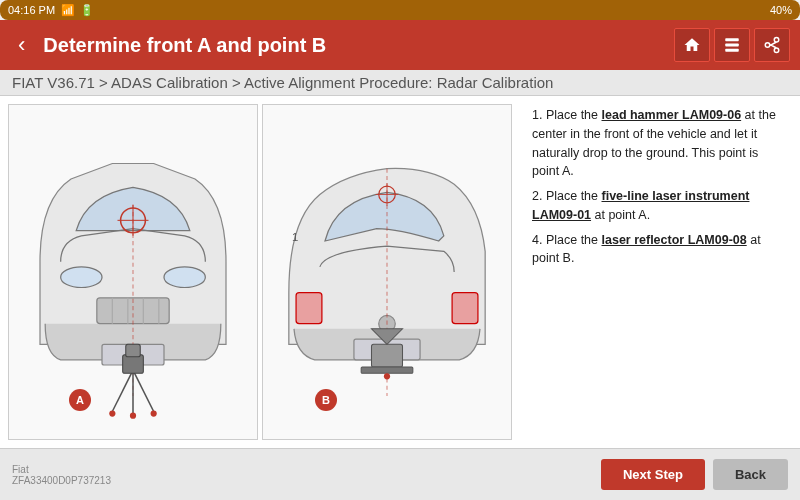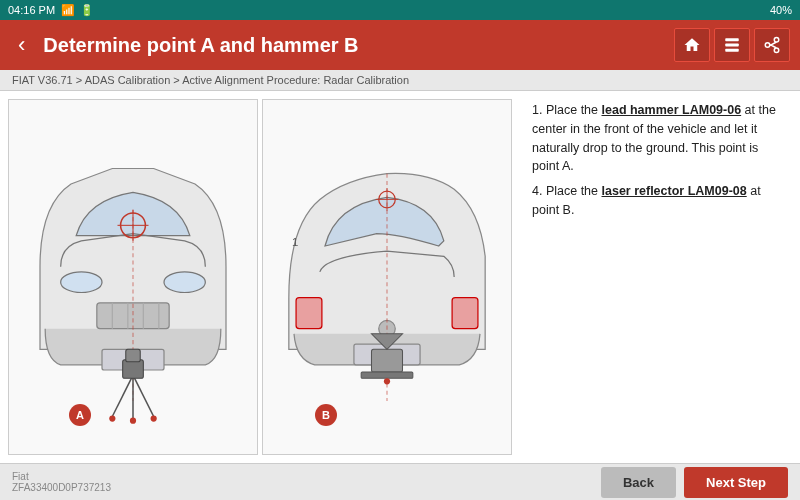--- a/index.html
+++ b/index.html
@@ -1,27 +1,28 @@
 <!DOCTYPE html>
 <html><head>
   <meta charset="utf-8">
   <style>
     * { margin: 0; padding: 0; box-sizing: border-box; }
     body { width: 800px; height: 500px; overflow: hidden; font-family: Arial, sans-serif; background: #f0f0f0; display: flex; flex-direction: column; }
 
     
     .status-bar {
-      background: #0f766e;
+      background: #a16207;
       color: white;
       font-size: 11px;
       padding: 2px 8px;
       display: flex;
       justify-content: space-between;
       align-items: center;
       height: 20px;
+      border-radius: 8px;
     }
     .status-left { display: flex; align-items: center; gap: 6px; }
     .status-right { display: flex; align-items: center; gap: 4px; }
 
     
     .header {
       background: #c0392b;
       color: white;
       display: flex;
       align-items: center;
@@ -58,21 +59,21 @@
       justify-content: center;
       cursor: pointer;
       font-size: 16px;
       border-radius: 2px;
     }
 
     
     .breadcrumb {
       background: #e8e8e8;
       padding: 4px 12px;
-      font-size: 11px;
+      font-size: 15px;
       color: #555;
       border-bottom: 1px solid #ccc;
     }
 
     
     .main-content {
       display: flex;
       flex: 1;
       overflow: hidden;
       background: white;
@@ -116,21 +117,21 @@
     }
 
     
     .footer {
       background: #e8e8e8;
       border-top: 1px solid #ccc;
       display: flex;
       justify-content: space-between;
       align-items: center;
       padding: 6px 12px;
-      height: 37px;
+      height: 52px;
     }
     .footer-info { font-size: 10px; color: #888; }
     .footer-buttons { display: flex; gap: 8px; }
     .btn {
       padding: 8px 22px;
       font-size: 13px;
       border: none;
       border-radius: 3px;
       cursor: pointer;
       font-weight: bold;
@@ -165,21 +166,21 @@
     <span>📶</span>
     <span>🔋</span>
   </div>
   <div class="status-right">
     <span>40%</span>
   </div>
 </div>
 
 <div class="header">
   <button class="header-back-btn">‹</button>
-  <span class="header-title">Determine point A and hammer B</span>
+  <span class="header-title">Determine front A and point B</span>
   <div class="header-icons">
     <div class="header-icon-btn">
       <svg width="18" height="18" viewBox="0 0 24 24" fill="white">
           <path d="M10 20v-6h4v6h5v-8h3L12 3 2 12h3v8z"></path>
         </svg>
     </div>
     <div class="header-icon-btn">
       <svg width="18" height="18" viewBox="0 0 24 24" fill="white">
           <rect x="3" y="3" width="18" height="4" rx="1"></rect>
           <rect x="3" y="10" width="18" height="4" rx="1"></rect>
@@ -294,28 +295,31 @@
 
       <div class="point-label" style="bottom: 28px; left: 52px;">B</div>
     </div>
   </div>
 
   <div class="instructions-section">
     <p>
       1. Place the <strong><u>lead hammer LAM09-06</u></strong> at the center in the front of the vehicle and let it naturally drop to the ground. This point is point A.
     </p>
     <p>
+      2. Place the <strong><u>five-line laser instrument LAM09-01</u></strong> at point A.
+    </p>
+    <p>
       4. Place the <strong><u>laser reflector LAM09-08</u></strong> at point B.
     </p>
   </div>
 
 </div>
 
 <div class="footer">
   <div class="footer-info">
     <div>Fiat</div>
     <div>ZFA33400D0P737213</div>
   </div>
   <div class="footer-buttons">
+    <button class="btn btn-next">Next Step</button>
     <button class="btn btn-back">Back</button>
-    <button class="btn btn-next">Next Step</button>
   </div>
 </div>
 
 </body></html>

